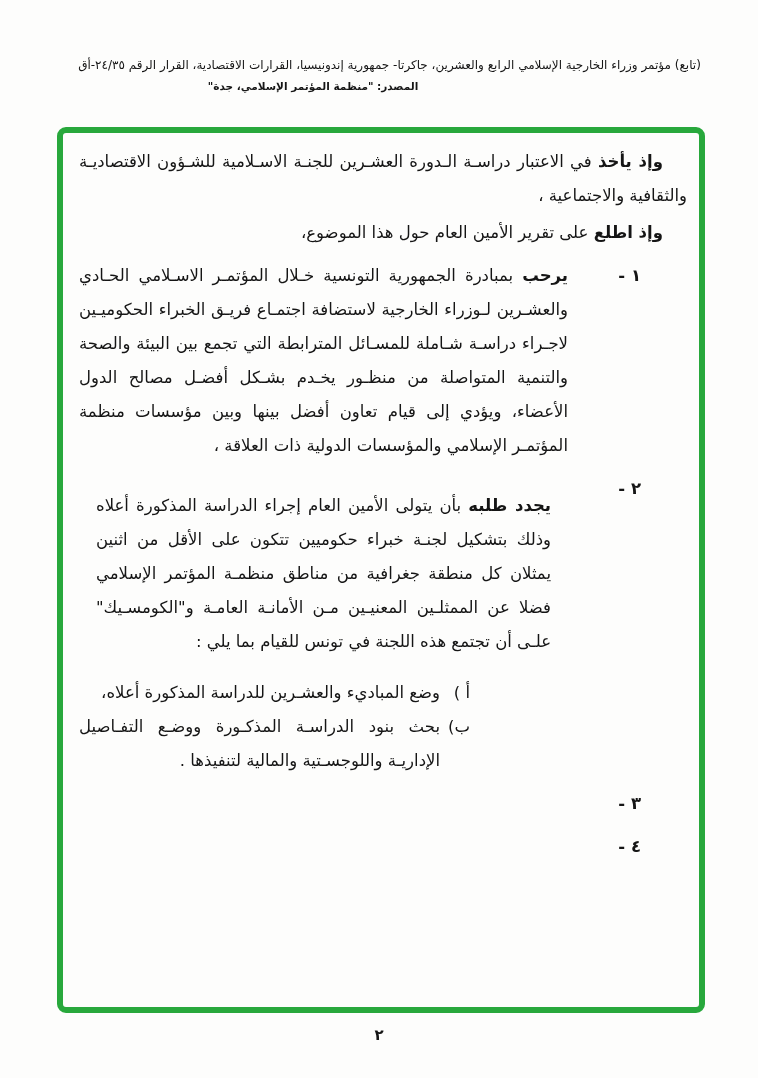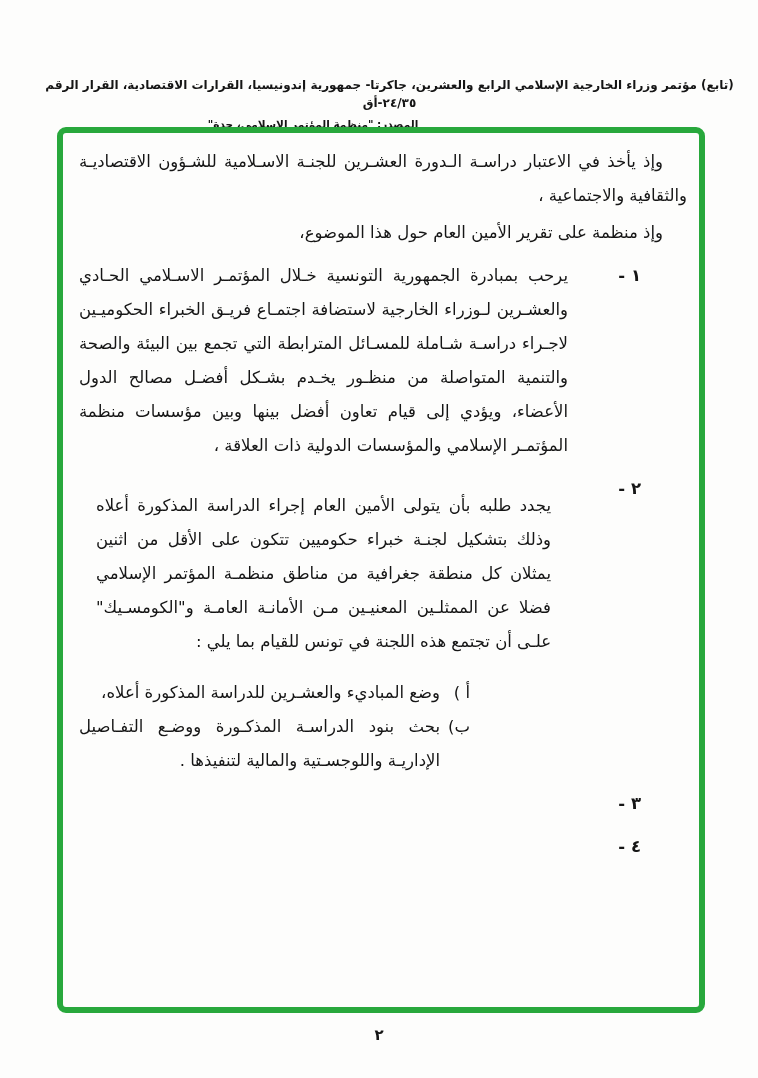--- a/index.html
+++ b/index.html
@@ -8,23 +8,22 @@
     background: #fdfdfc;
     font-family: "DejaVu Sans", "Liberation Sans", sans-serif;
     color: #151515;
     overflow: hidden;
   }
   .header-wrap { direction: rtl; }
   .header-citation {
     padding: 56px 19px 0 40px;
     text-align: center;
     font-size: 12px;
-    font-weight: bold;
+    font-weight: normal;
     line-height: 1.5;
-    margin-top: 20px;
   }
   .header-source {
     margin-top: 6px;
     text-align: center;
     font-size: 10.5px;
     font-weight: bold;
     padding-right: 132px; 
   }
   .green-box {
     position: absolute;
@@ -34,21 +33,21 @@
     border: 6px solid #28a83c;
     border-radius: 9px;
     background: transparent;
     direction: rtl;
     padding: 12px 12px 0 16px;
     font-size: 16.5px;
     line-height: 34px;
     text-align: justify;
   }
   .para { margin: 0 0 3px 0; text-indent: 24px; }
-  .lead { font-weight: normal; }
+  .lead { font-weight: bold; }
   .item { display: flex; margin-top: 9px; }
   .item-num {
     flex: 0 0 119px;
     box-sizing: border-box;
     padding-left: 28px;
     text-align: right;
     font-weight: bold;
     white-space: nowrap;
     padding-right: 46px;
   }
@@ -72,21 +71,21 @@
 
   <div class="header-wrap">
     <div class="header-citation">(تابع) مؤتمر وزراء الخارجية الإسلامي الرابع والعشرين، جاكرتا- جمهورية إندونيسيا، القرارات الاقتصادية، القرار الرقم ٢٤/٣٥-أق</div>
     <div class="header-source">المصدر:  "منظمة المؤتمر الإسلامي، جدة"</div>
   </div>
 
   <div class="green-box">
 
     <p class="para"><b class="lead">وإذ يأخذ</b> <span>في الاعتبار دراسـة الـدورة العشـرين للجنـة الاسـلامية للشـؤون الاقتصاديـة والثقافية والاجتماعية ،</span></p>
 
-    <p class="para"><b class="lead">وإذ منظمة</b> <span>على تقرير الأمين العام حول هذا الموضوع،</span></p>
+    <p class="para"><b class="lead">وإذ اطلع</b> <span>على تقرير الأمين العام حول هذا الموضوع،</span></p>
 
     <div class="item">
       <div class="item-num">١ -</div>
       <div class="item-body"><b class="lead">يرحب</b> <span>بمبادرة الجمهورية التونسية خـلال المؤتمـر الاسـلامي الحـادي والعشـرين لـوزراء الخارجية لاستضافة اجتمـاع فريـق الخبراء الحكوميـين لاجـراء دراسـة شـاملة للمسـائل المترابطة التي تجمع بين البيئة والصحة والتنمية المتواصلة من منظـور يخـدم بشـكل أفضـل مصالح الدول الأعضاء، ويؤدي إلى قيام تعاون أفضل بينها وبين مؤسسات منظمة المؤتمـر الإسلامي والمؤسسات الدولية ذات العلاقة ،</span></div>
     </div>
 
     <div class="item">
       <div class="item-num">٢ -</div>
       <div class="item-body">
         <p><b class="lead">يجدد طلبه</b> <span>بأن يتولى الأمين العام إجراء الدراسة المذكورة أعلاه وذلك بتشكيل لجنـة خبراء حكوميين تتكون على الأقل من اثنين يمثلان كل منطقة جغرافية من مناطق منظمـة المؤتمر الإسلامي فضلا عن الممثلـين المعنيـين مـن الأمانـة العامـة و"الكومسـيك" علـى أن تجتمع هذه اللجنة في تونس للقيام بما يلي :</span></p>

